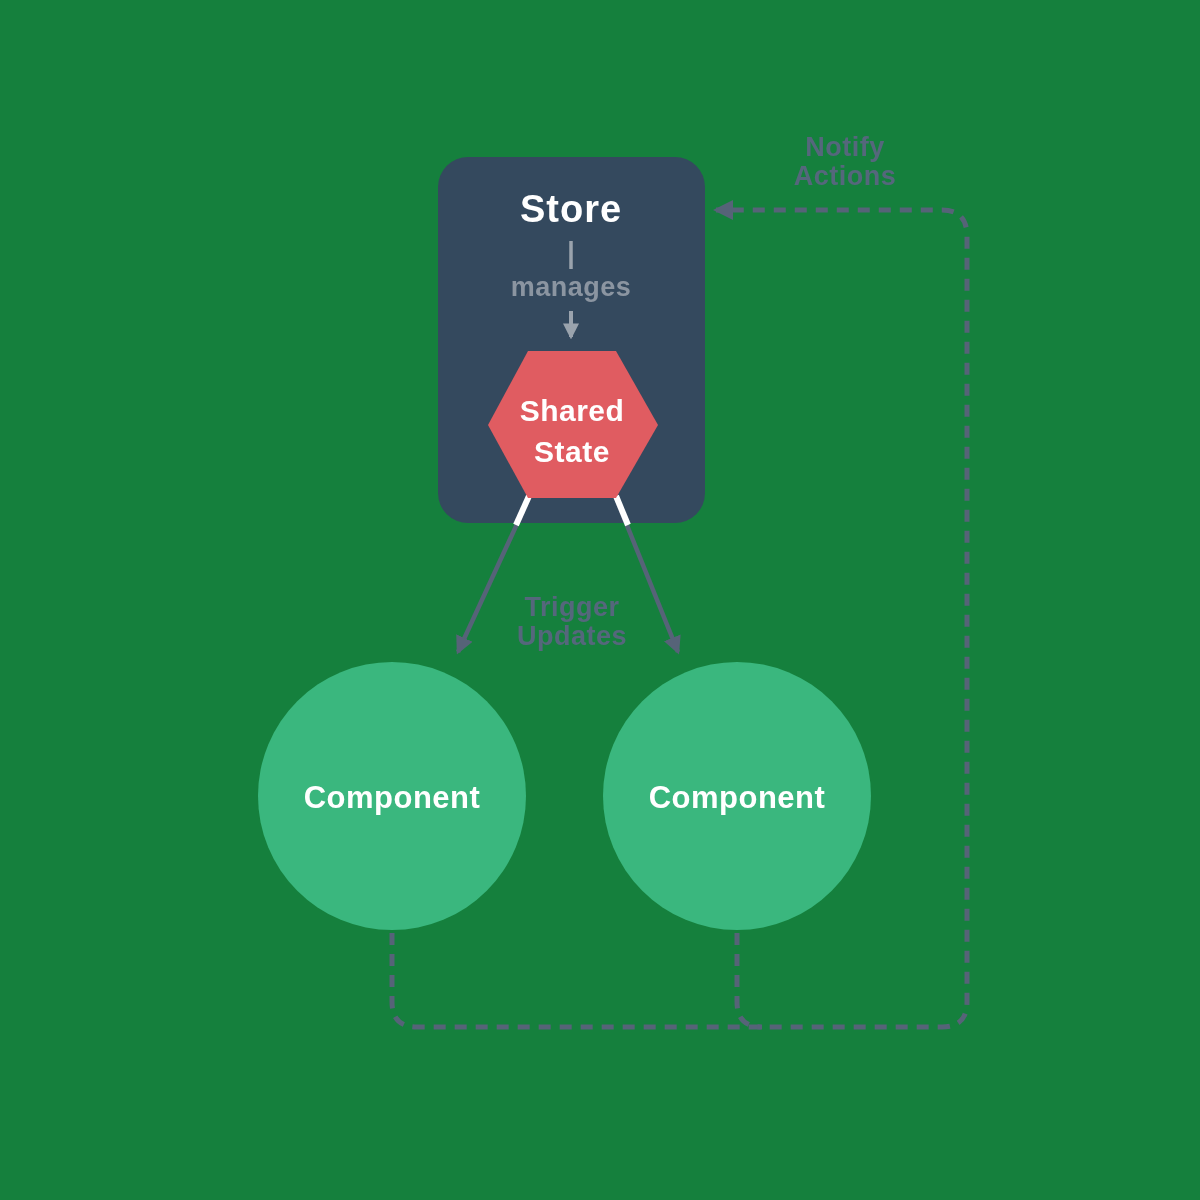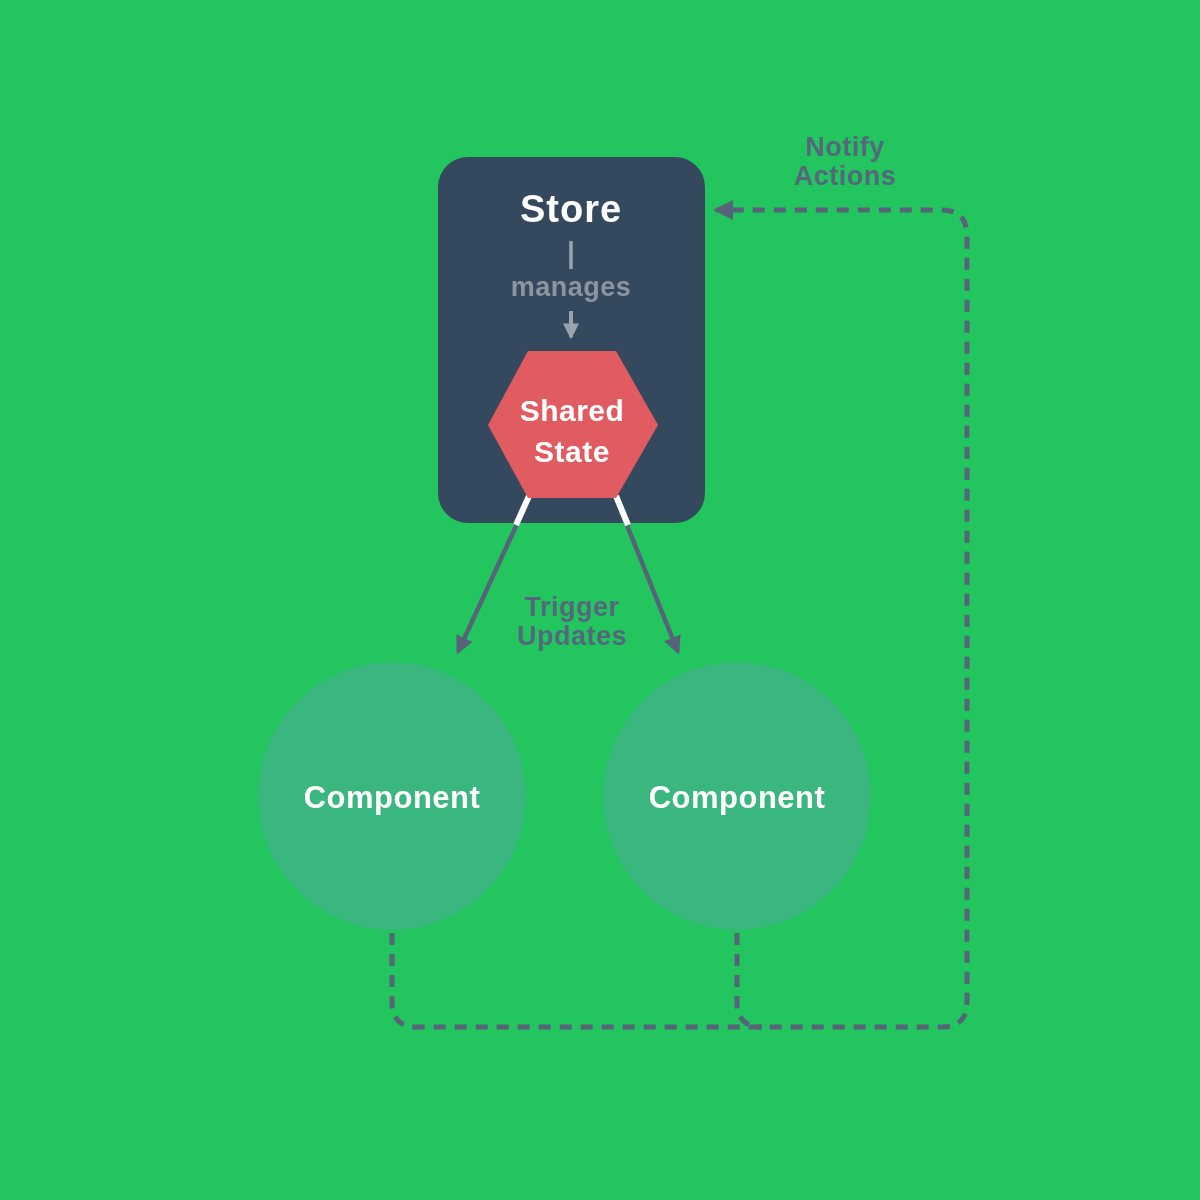--- a/index.html
+++ b/index.html
@@ -4,21 +4,21 @@
 <style>
   html, body {
     margin: 0;
     padding: 0;
     background: #ffffff;
   }
   .canvas {
     position: relative;
     width: 1200px;
     height: 1200px;
-    background: #22c55e;
+    background: #15803d;
     overflow: hidden;
   }
   svg text {
     font-family: "Liberation Sans", "DejaVu Sans", sans-serif;
     font-weight: bold;
     text-anchor: middle;
   }
   .t-store   { font-size: 38px; fill: #ffffff; letter-spacing: 1px; }
   .t-manages { font-size: 27px; letter-spacing: 0.5px; }
   .t-hex     { font-size: 30px; fill: #ffffff; letter-spacing: 0.5px; }

